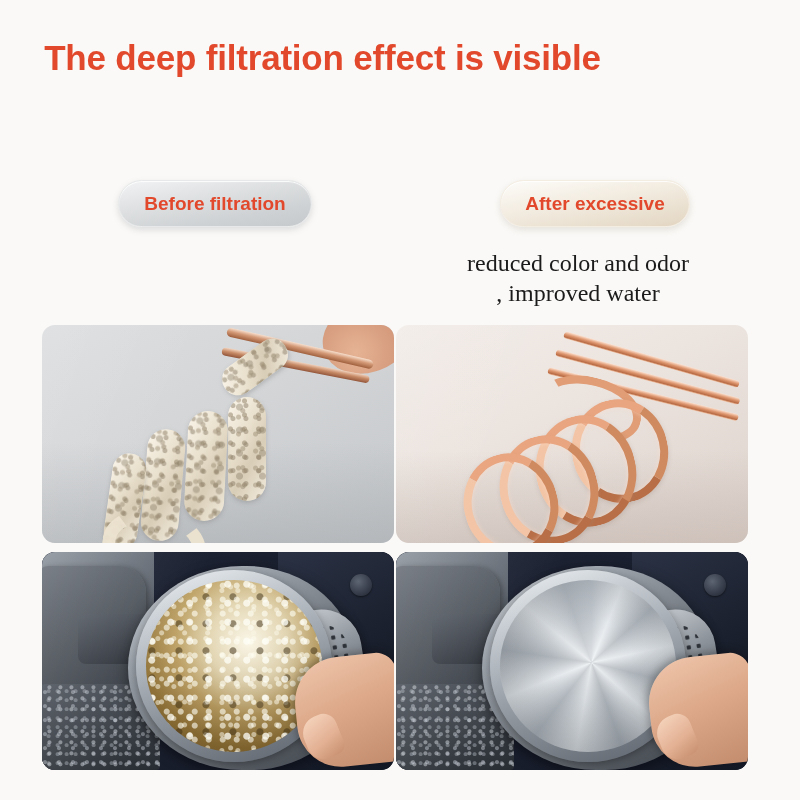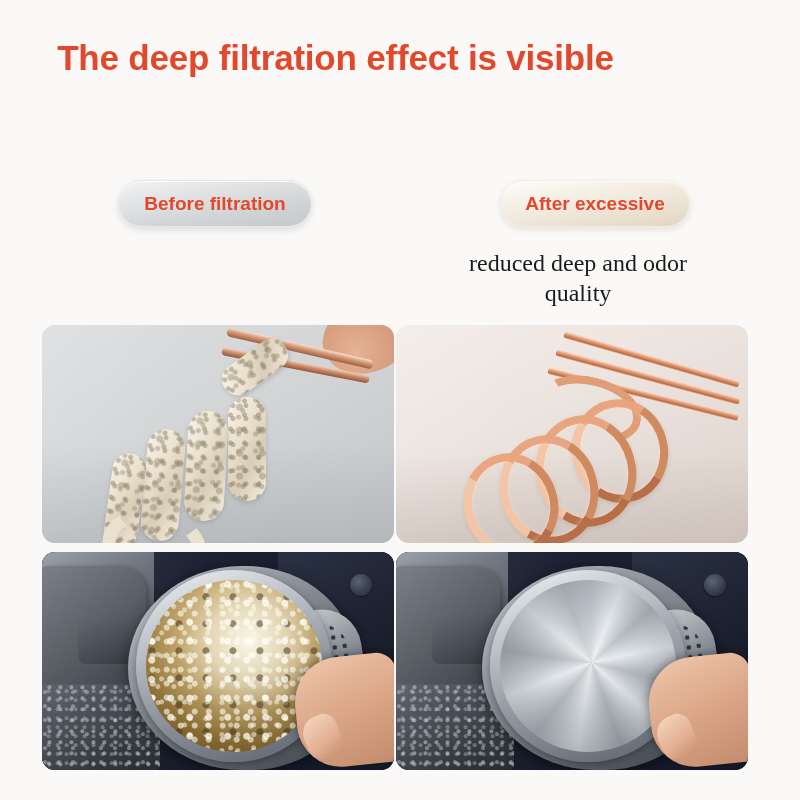--- a/index.html
+++ b/index.html
@@ -21,21 +21,20 @@
     left: 0;
     top: 38px;
     width: 645px;
     text-align: center;
     font-family: "Liberation Sans", sans-serif;
     font-weight: bold;
     font-size: 35px;
     letter-spacing: -0.2px;
     color: #e2492c;
     white-space: nowrap;
-    margin-left: 13px;
   }
 
   
   .columns {
     position: absolute;
     left: 0;
     top: 0;
     width: 800px;
     height: 800px;
   }
@@ -366,22 +365,22 @@
       <div class="k-fingers"></div>
       <div class="panel-gloss"></div>
     </div>
   </div>
 
   <div class="col col-right">
 
     <div class="badge badge-after">After excessive</div>
 
     <div class="caption">
-      <span class="cl">reduced deep and odor</span>
-      <span class="cl">quality</span>
+      <span class="cl">reduced color and odor</span>
+      <span class="cl">, improved water</span>
     </div>
 
     <div class="panel row1 ph-copper-coil">
       <div class="floorshade"></div>
       <div class="cu-r1"></div>
       <div class="cu-rod cu-r1"></div>
       <div class="cu-rod cu-r2"></div>
       <div class="cu-rod cu-r3"></div>
       <div class="cu-neck"></div>
       <div class="cu-ring cu-g4"></div>

